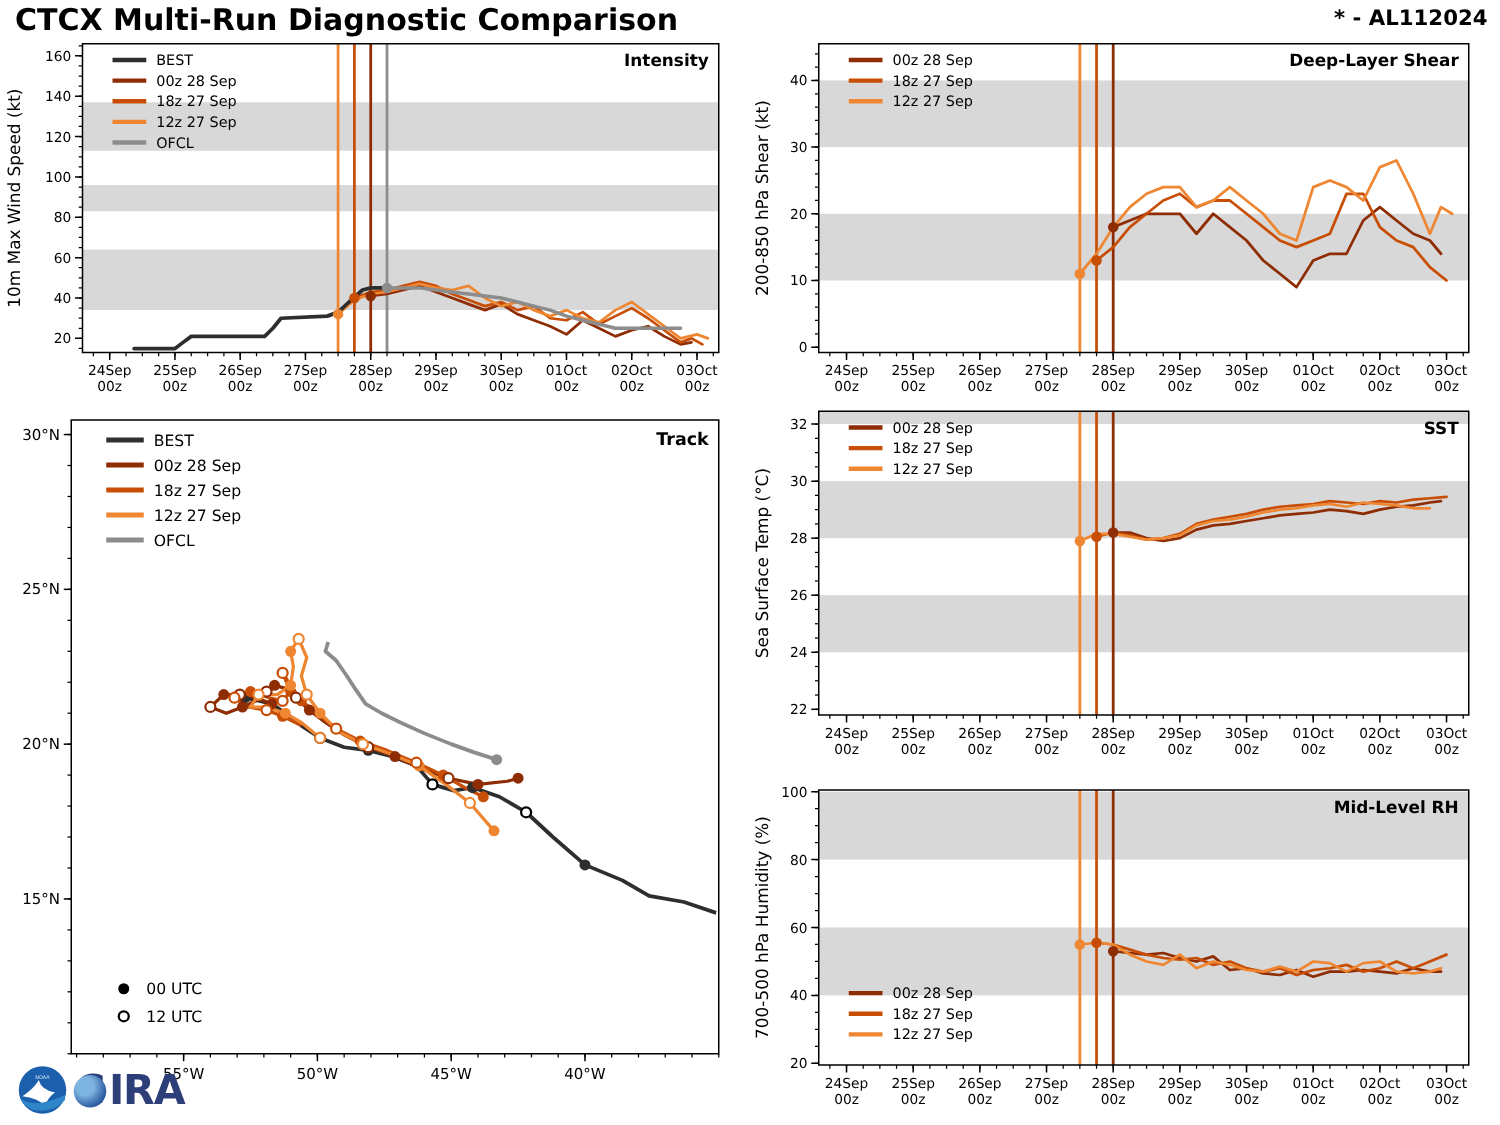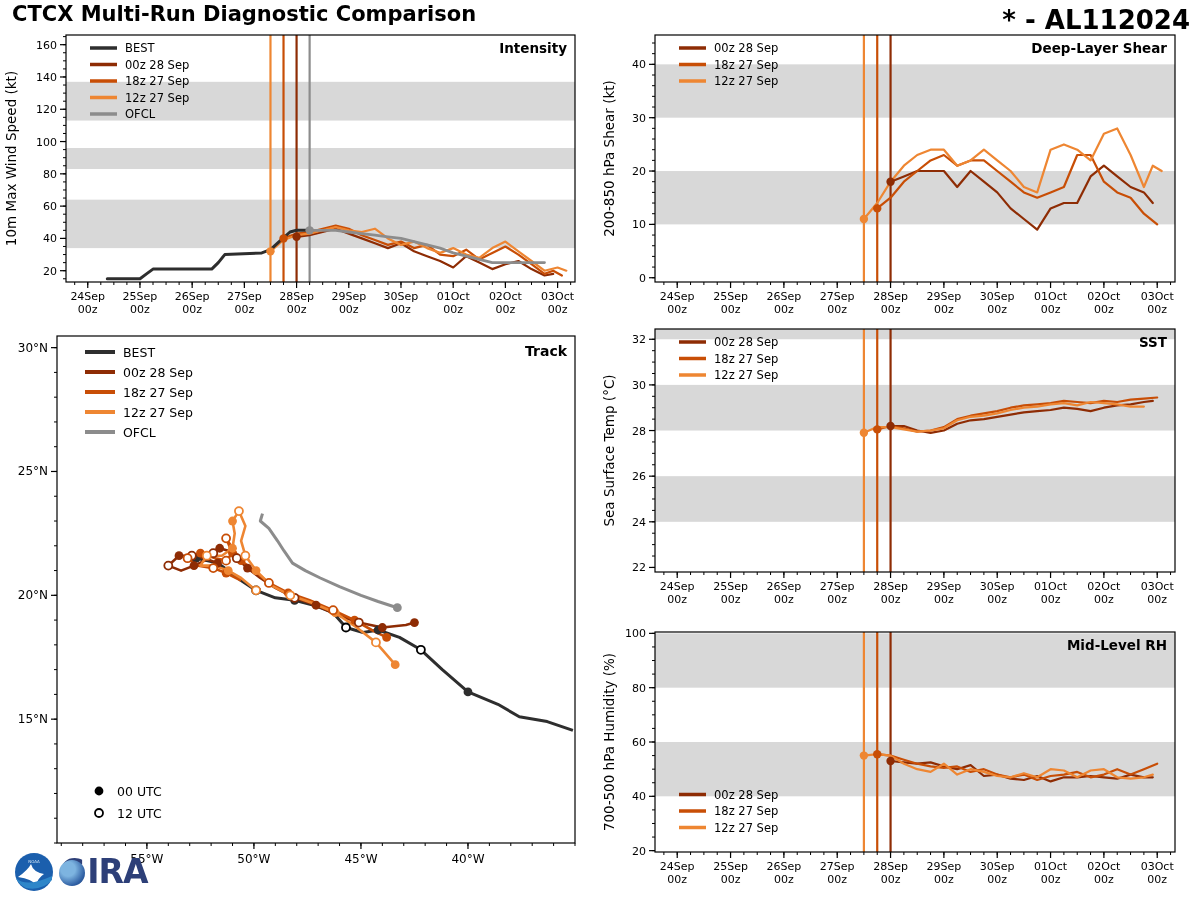--- a/index.html
+++ b/index.html
@@ -1,19 +1,19 @@
 <!DOCTYPE html>
 <html><head>
 <meta charset="utf-8">
 <style>
   html,body{margin:0;padding:0;background:#ffffff;}
   body{width:1200px;height:900px;position:relative;overflow:hidden;
        font-family:"DejaVu Sans","Liberation Sans",sans-serif;color:#000;}
-  .main-title{position:absolute;left:12px;top:2px;font-size:21px;font-weight:bold;}
-  .storm-id{position:absolute;right:10px;top:5px;font-size:26px;font-weight:bold;}
+  .main-title{position:absolute;left:12px;top:2px;font-size:24px;font-weight:bold;}
+  .storm-id{position:absolute;right:10px;top:5px;font-size:17px;font-weight:bold;}
   .panel{position:absolute;}
   #intensity-panel{left:0px;top:25px;}
   #track-panel{left:0px;top:328px;}
   #shear-panel{left:600px;top:25px;}
   #sst-panel{left:600px;top:322px;}
   #rh-panel{left:600px;top:625px;}
   .logos{position:absolute;left:14px;top:852px;display:flex;align-items:center;gap:6px;}
   .cira-text{font-size:33px;font-weight:bold;color:#2d3f78;letter-spacing:-1px;
              font-family:"DejaVu Sans","Liberation Sans",sans-serif;line-height:40px;}
   .cira-text .globe{display:inline-block;width:26px;height:26px;border-radius:50%;

